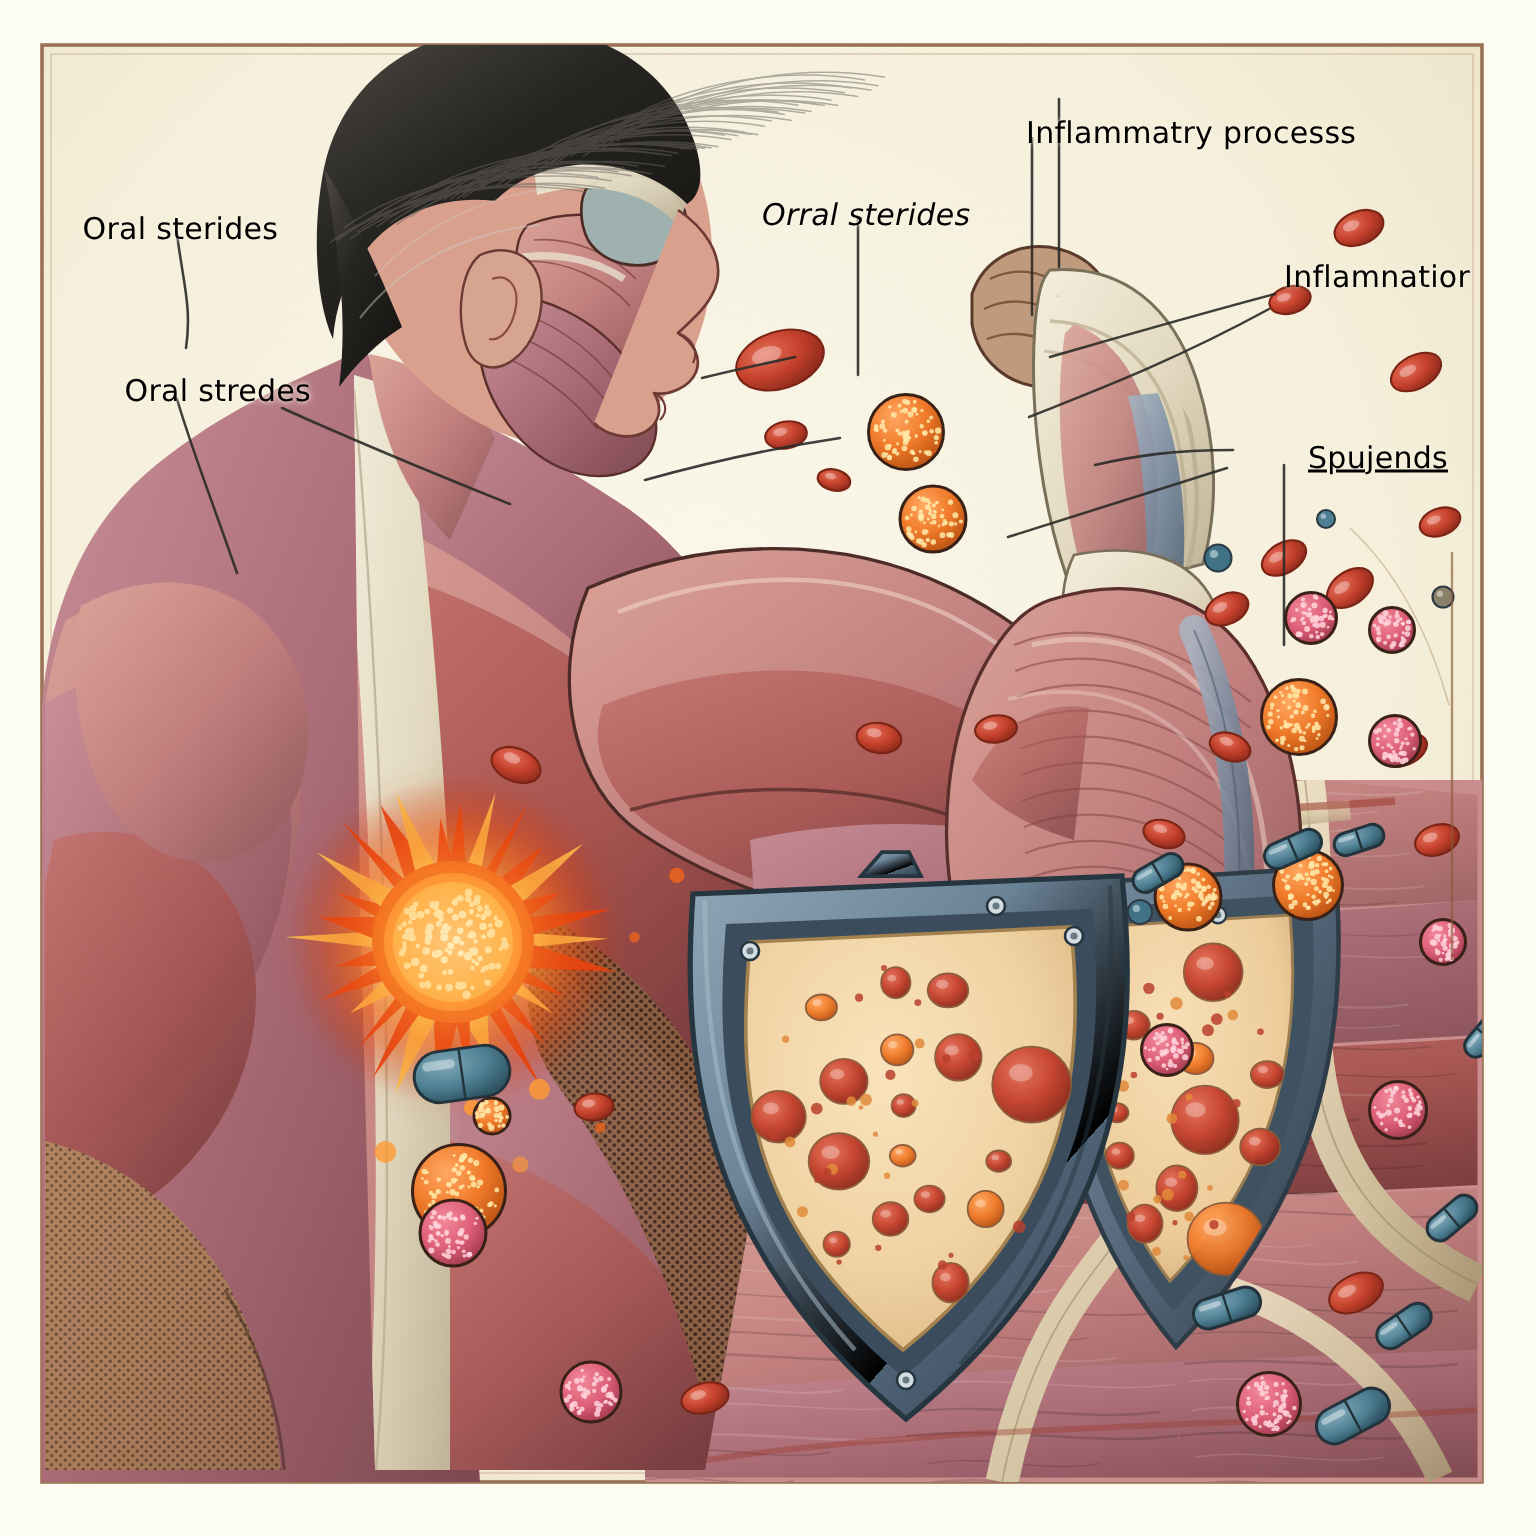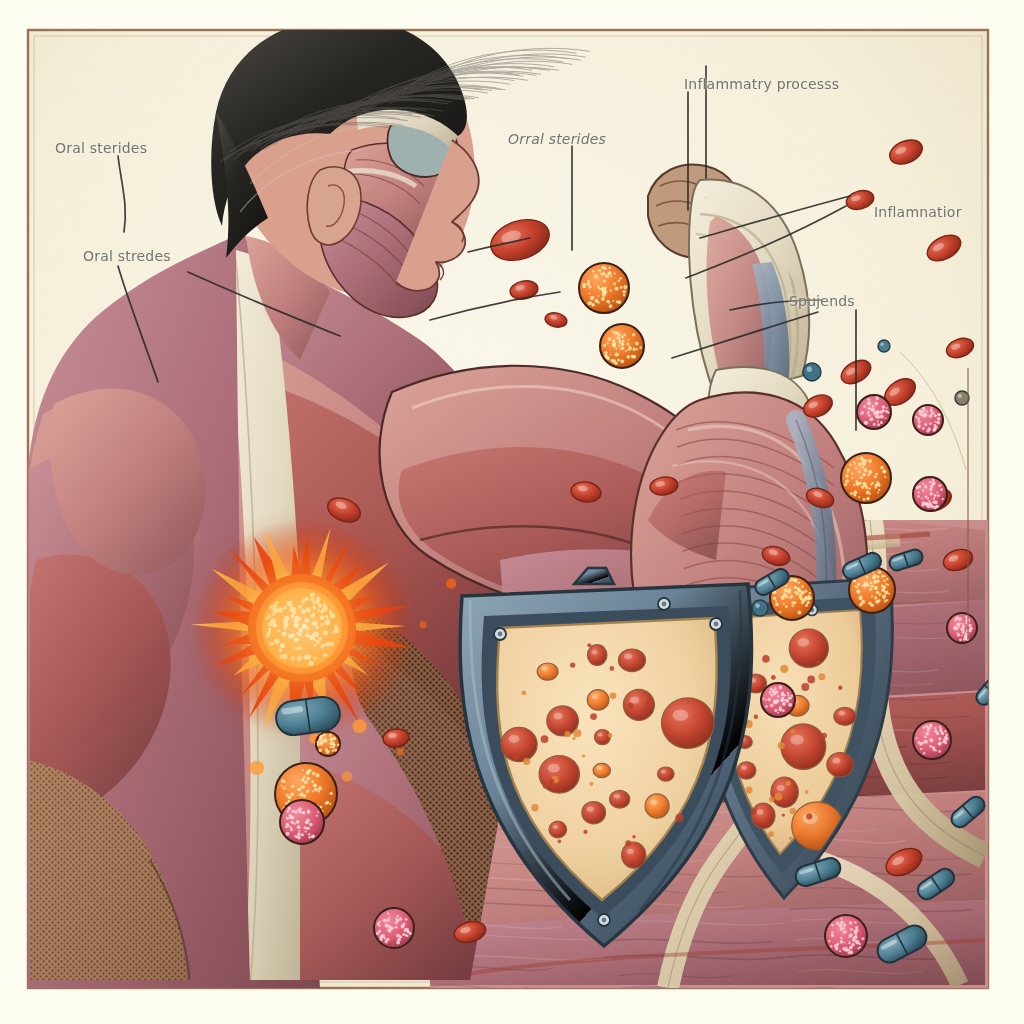--- a/index.html
+++ b/index.html
@@ -1,21 +1,21 @@
 <!DOCTYPE html>
 <html><head>
 <meta charset="utf-8">
 <title>Anatomical Illustration</title>
 <style>
   html,body{margin:0;padding:0;background:#fdfcf0;}
   body{width:1024px;height:1024px;overflow:hidden;
        font-family:"DejaVu Sans","Liberation Sans",sans-serif;}
   #stage{position:relative;width:1024px;height:1024px;background:#fbf9ec;}
   #art{position:absolute;inset:0;}
-  .lbl{position:absolute;font-size:14px;color:#737373;letter-spacing:.2px;
+  .lbl{position:absolute;font-size:20px;color:#000000;letter-spacing:.2px;
        white-space:nowrap;font-family:"DejaVu Sans","Liberation Sans",sans-serif;
        text-shadow:0 0 3px rgba(250,246,228,.95),0 0 6px rgba(250,246,228,.7);}
 </style>
 </head>
 <body>
 
 <div id="stage">
 
   <svg id="art" viewBox="0 0 1024 1024" width="1024" height="1024">
     <defs>
@@ -1886,16 +1886,16 @@
     <path d="M968,368 L968,640" stroke="#8a5a3b" stroke-width="1.6" opacity="0.65"></path>
     <path d="M900,352 C930,380 952,420 966,470" stroke="#b08a5c" stroke-width="1" opacity="0.45" fill="none"></path>
 
     </g>
   </svg>
 
   <div class="lbl" style="left:55px;top:140px;">Oral sterides</div>
   <div class="lbl" style="left:55px;top:248px;margin-left:28px;">Oral stredes</div>
   <div class="lbl" style="left:508px;top:131px;font-style:italic;">Orral sterides</div>
   <div class="lbl" style="left:684px;top:76px;">Inflammatry processs</div>
-  <div class="lbl" style="left:856px;top:204px;margin-left:18px;">Inflamnatior</div>
-  <div class="lbl" style="left:789px;top:293px;">Spujends</div>
+  <div class="lbl" style="left:856px;top:172px;">Inflamnatior</div>
+  <div class="lbl" style="left:872px;top:293px;text-decoration:underline;">Spujends</div>
 
 </div>
 
 </body></html>

